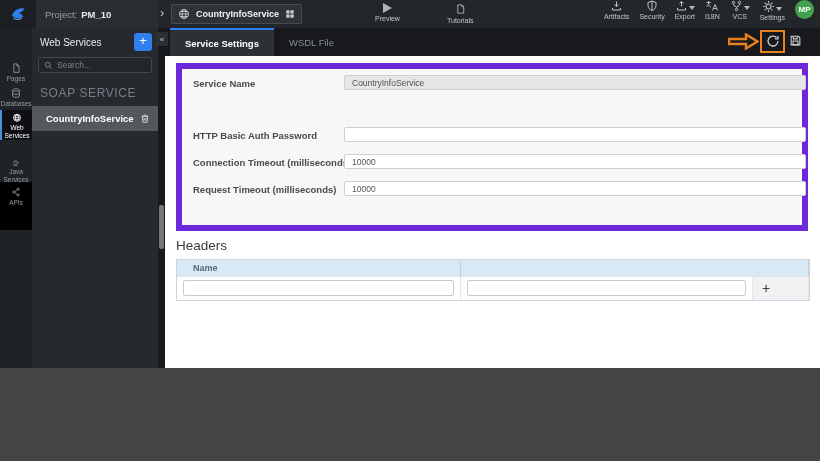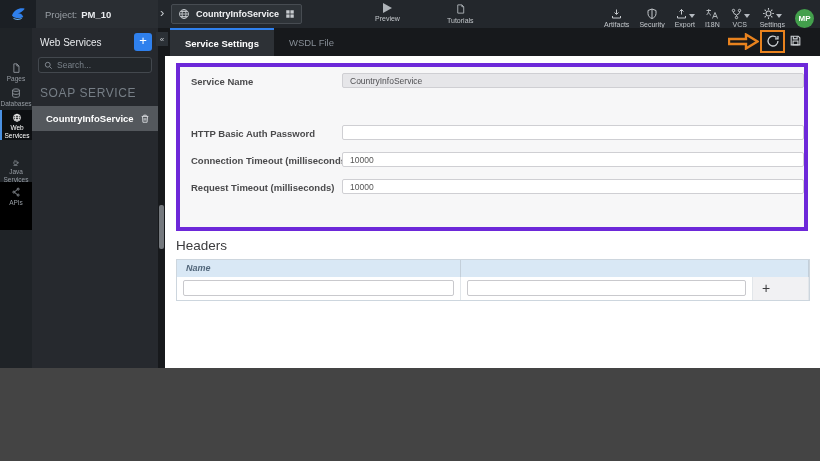--- a/index.html
+++ b/index.html
@@ -20,21 +20,21 @@
   .project-label { color:#9aa0a6; }
   .project-name { color:#e9ebee; font-weight:bold; }
   .bc-chevron { position:absolute; left:160px; top:5px; color:#c6cace; font-size:13px; line-height:16px; }
   .service-pill { position:absolute; left:171px; top:4px; height:20px; display:flex; align-items:center;
     gap:6px; padding:0 6px; background:#2e3338; border:1px solid #474c52; border-radius:2px; cursor:pointer; }
   .service-pill .pill-label { font-size:9px; font-weight:bold; color:#f2f3f5; }
   .tb-center { position:absolute; top:3px; display:flex; flex-direction:column; align-items:center;
     gap:2px; color:#c3c7cb; font-size:7px; cursor:pointer; }
   .play-tri { width:0; height:0; border-left:9px solid #aeb3b8; border-top:5.5px solid transparent;
     border-bottom:5.5px solid transparent; }
-  .topbar-right { position:absolute; right:6px; top:0; height:28px; display:flex; align-items:flex-end; gap:10px; }
+  .topbar-right { position:absolute; right:6px; top:0; height:28px; display:flex; align-items:flex-start; gap:10px; }
   .tb-ritem { display:flex; flex-direction:column; align-items:center; gap:1px; color:#c3c7cb;
     font-size:7px; cursor:pointer; }
   .icon-row { display:flex; align-items:flex-end; gap:1px; }
   .caret-down { width:0; height:0; border-left:3px solid transparent; border-right:3px solid transparent;
     border-top:4px solid #b5bac0; margin-bottom:2px; }
   .avatar { width:19px; height:19px; border-radius:50%; background:#43a04c; color:#fff;
     font-size:8px; font-weight:bold; display:flex; align-items:center; justify-content:center; cursor:pointer; }
 
   
   .sidebar { position:absolute; left:0; top:28px; width:32px; height:433px; background:#1f2327; }
@@ -75,33 +75,33 @@
     color:#868d95; cursor:pointer; }
   .tab.active { margin-left:5px; background:#2d3136; border-top:2px solid #2f80ed; color:#fff; font-weight:bold; }
   .tab-action { position:absolute; top:34px; color:#ced2d6; cursor:pointer; }
   .anno-box { position:absolute; left:760px; top:30px; width:25px; height:23px;
     border:2px solid #e8821e; z-index:7; pointer-events:none; }
   .anno-arrow { position:absolute; left:728px; top:33px; z-index:7; pointer-events:none; }
 
   
   .main { position:absolute; left:165px; top:56px; width:655px; height:405px; background:#fff; }
   .form-panel { position:absolute; left:11px; top:7px; width:632px; height:168px;
-    background:#f7f7f8; border:4px solid #6d28d9; }
+    background:#f7f7f8; border:6px solid #6d28d9; }
   .f-row { position:absolute; left:0; width:100%; height:16px; }
   .f-label { position:absolute; left:11px; top:3px; font-size:9.5px; font-weight:bold; color:#4a4a4c; }
   .f-input { position:absolute; left:162px; top:0; width:462px; height:15px; border:1px solid #cfcfd3;
     border-radius:2px; background:#fff; font-size:8.5px; color:#555; padding:0 7px;
     font-family:inherit; outline:none; }
   .f-input:disabled { background:#e6e6e9; color:#4f4f52; }
 
   .headers-title { position:absolute; left:11px; top:182px; font-size:13.5px; color:#3b3b3d; }
   .h-table { position:absolute; left:11px; top:203px; width:634px; border:1px solid #cdd6de; }
   .h-head { display:flex; height:17px; background:#d9e8f5; }
-  .h-head .hc { font-size:9px; font-weight:bold; color:#53687c; line-height:17px; padding-left:9px;
-    border-right:1px solid #c3cfda;font-style:italic; }
+  .h-head .hc { font-size:9px; font-weight:bold; color:#53687c; line-height:17px; padding-left:16px;
+    border-right:1px solid #c3cfda; }
   .h-body { display:flex; height:23px; background:#fff; }
   .h-body .bc { border-right:1px solid #e2e6ea; position:relative; }
   .hc1,.bc1 { width:284px; } .hc2,.bc2 { width:292px; } .hc3,.bc3 { flex:1; }
   .bc3 { background:#f1f1f3; }
   .cell-input { position:absolute; left:6px; top:3px; width:calc(100% - 12px); height:16px;
     border:1px solid #c9c9cd; border-radius:2px; font-size:8.5px; color:#555; padding:0 5px;
     font-family:inherit; outline:none; }
   .add-row-btn { position:absolute; left:9px; top:2px; font-size:14px; color:#3c3c3e;
     cursor:pointer; line-height:19px; }
 </style>

